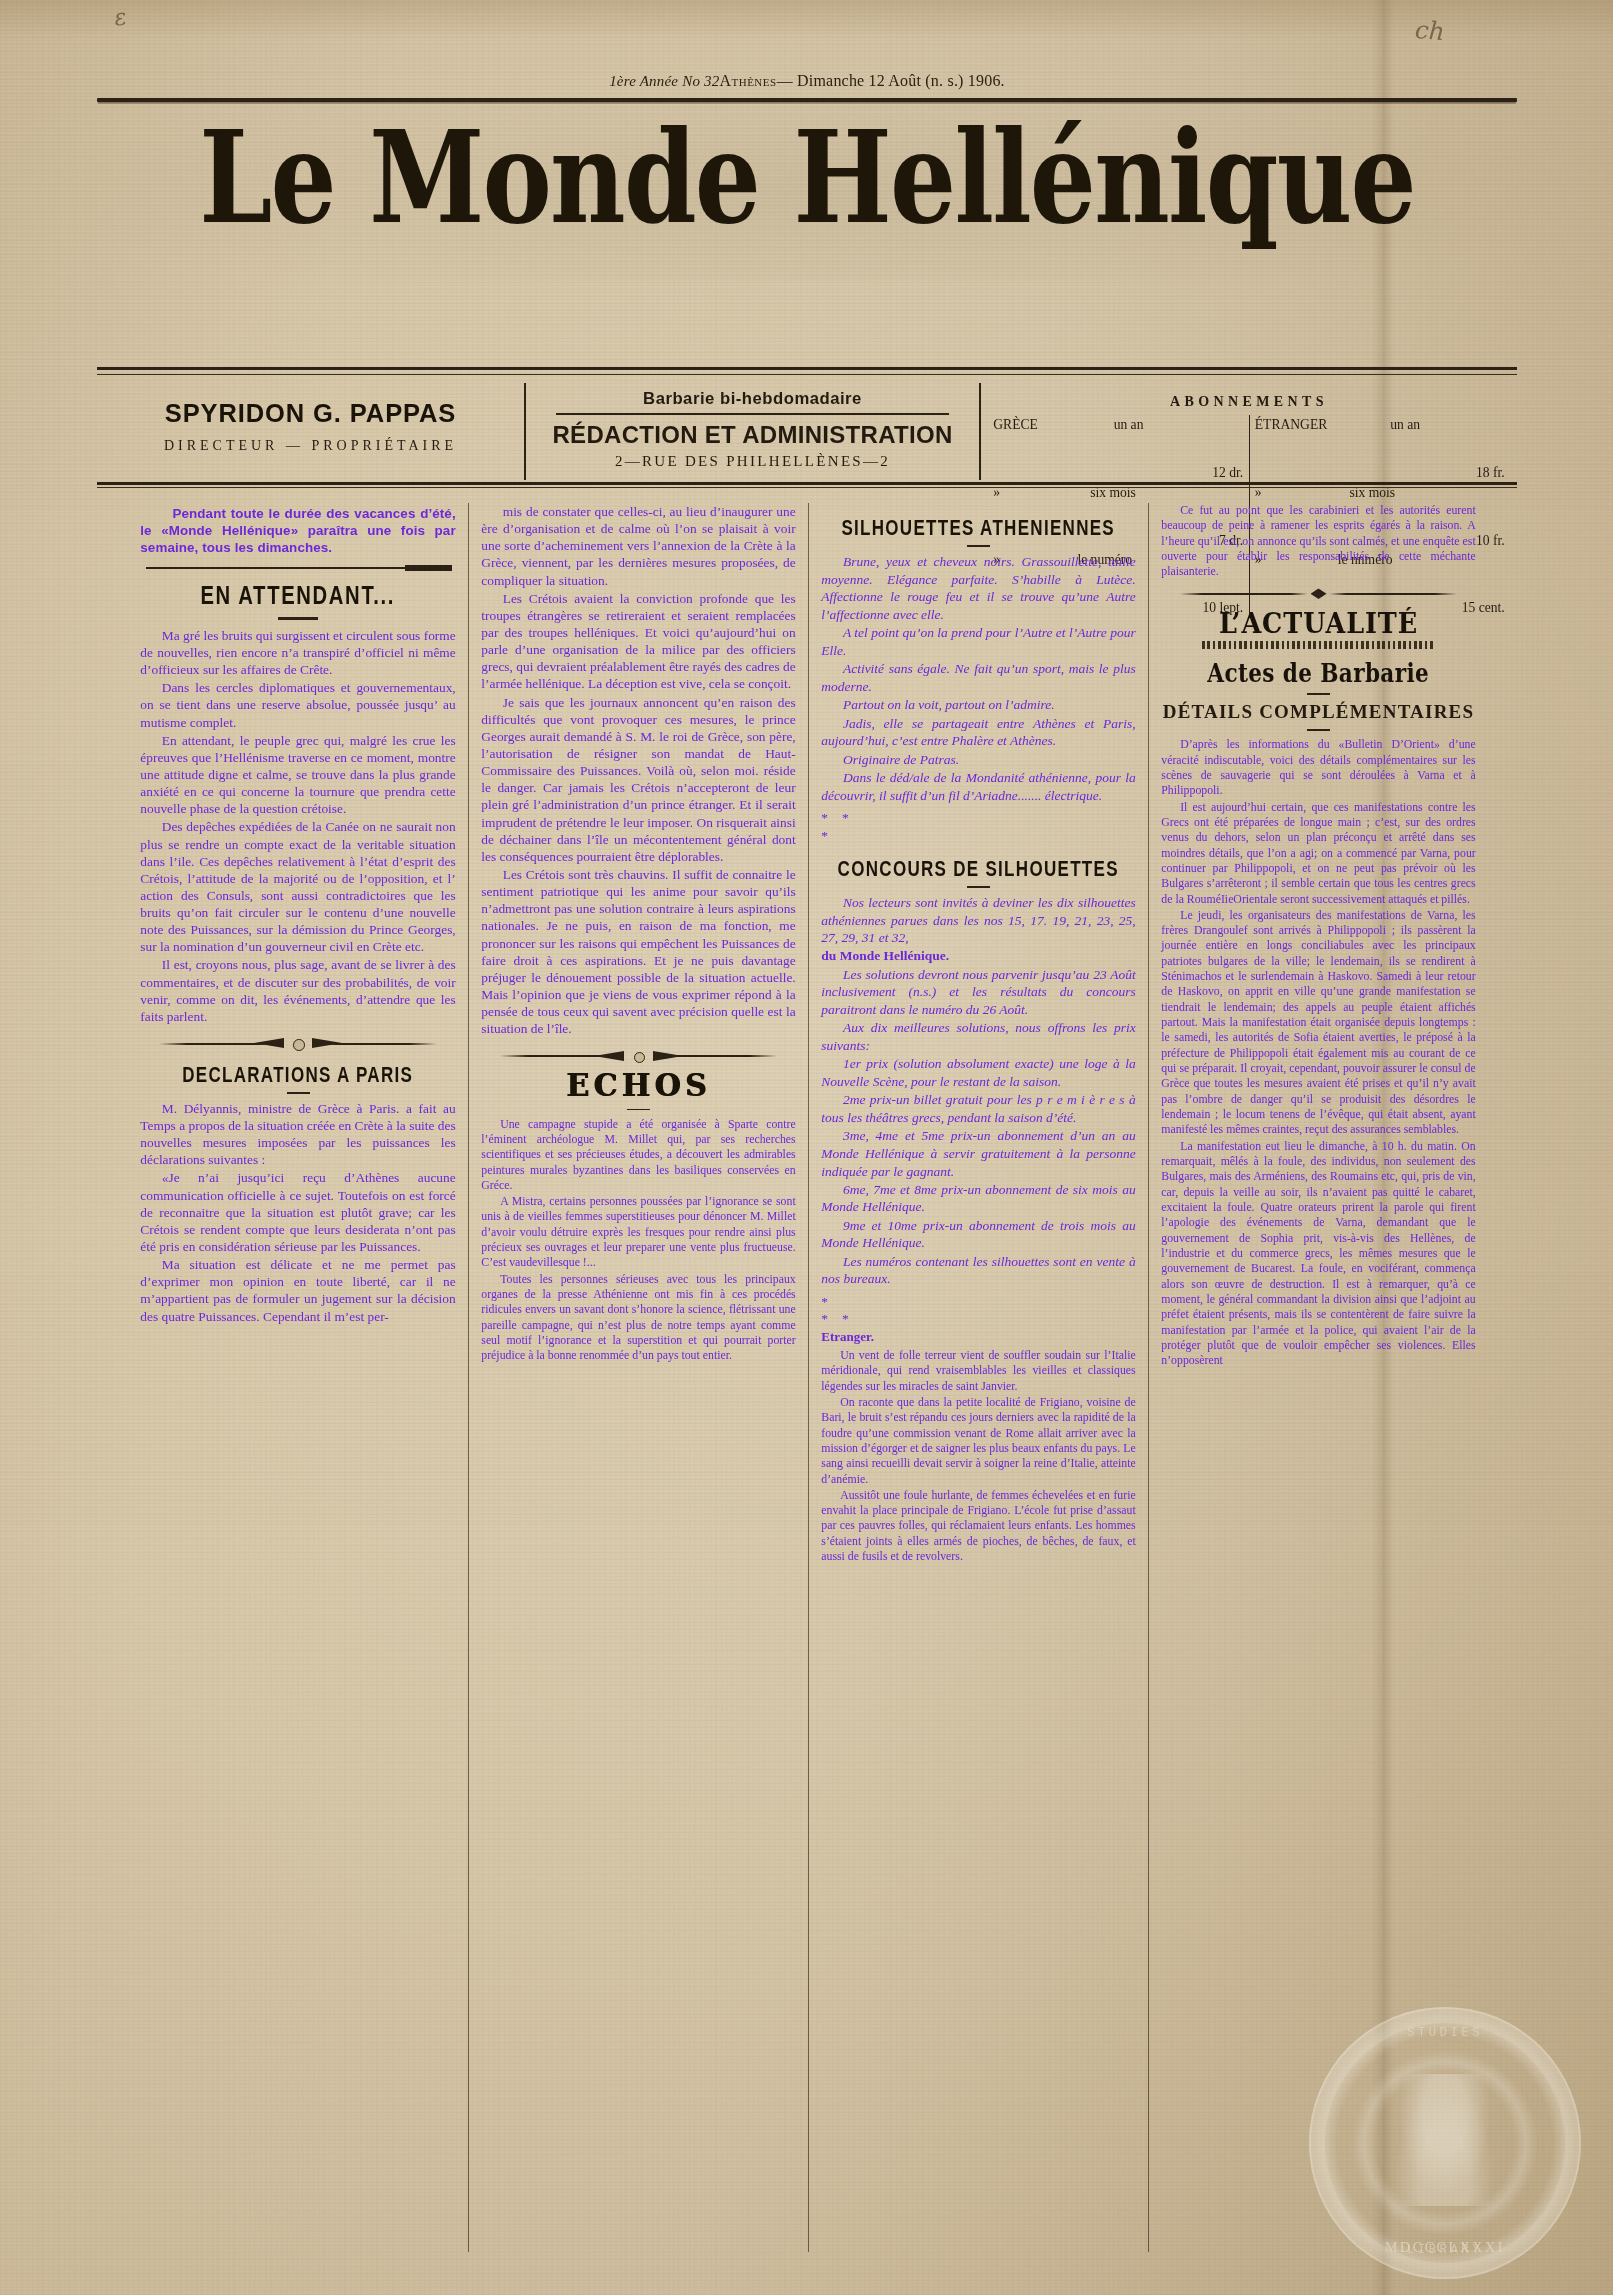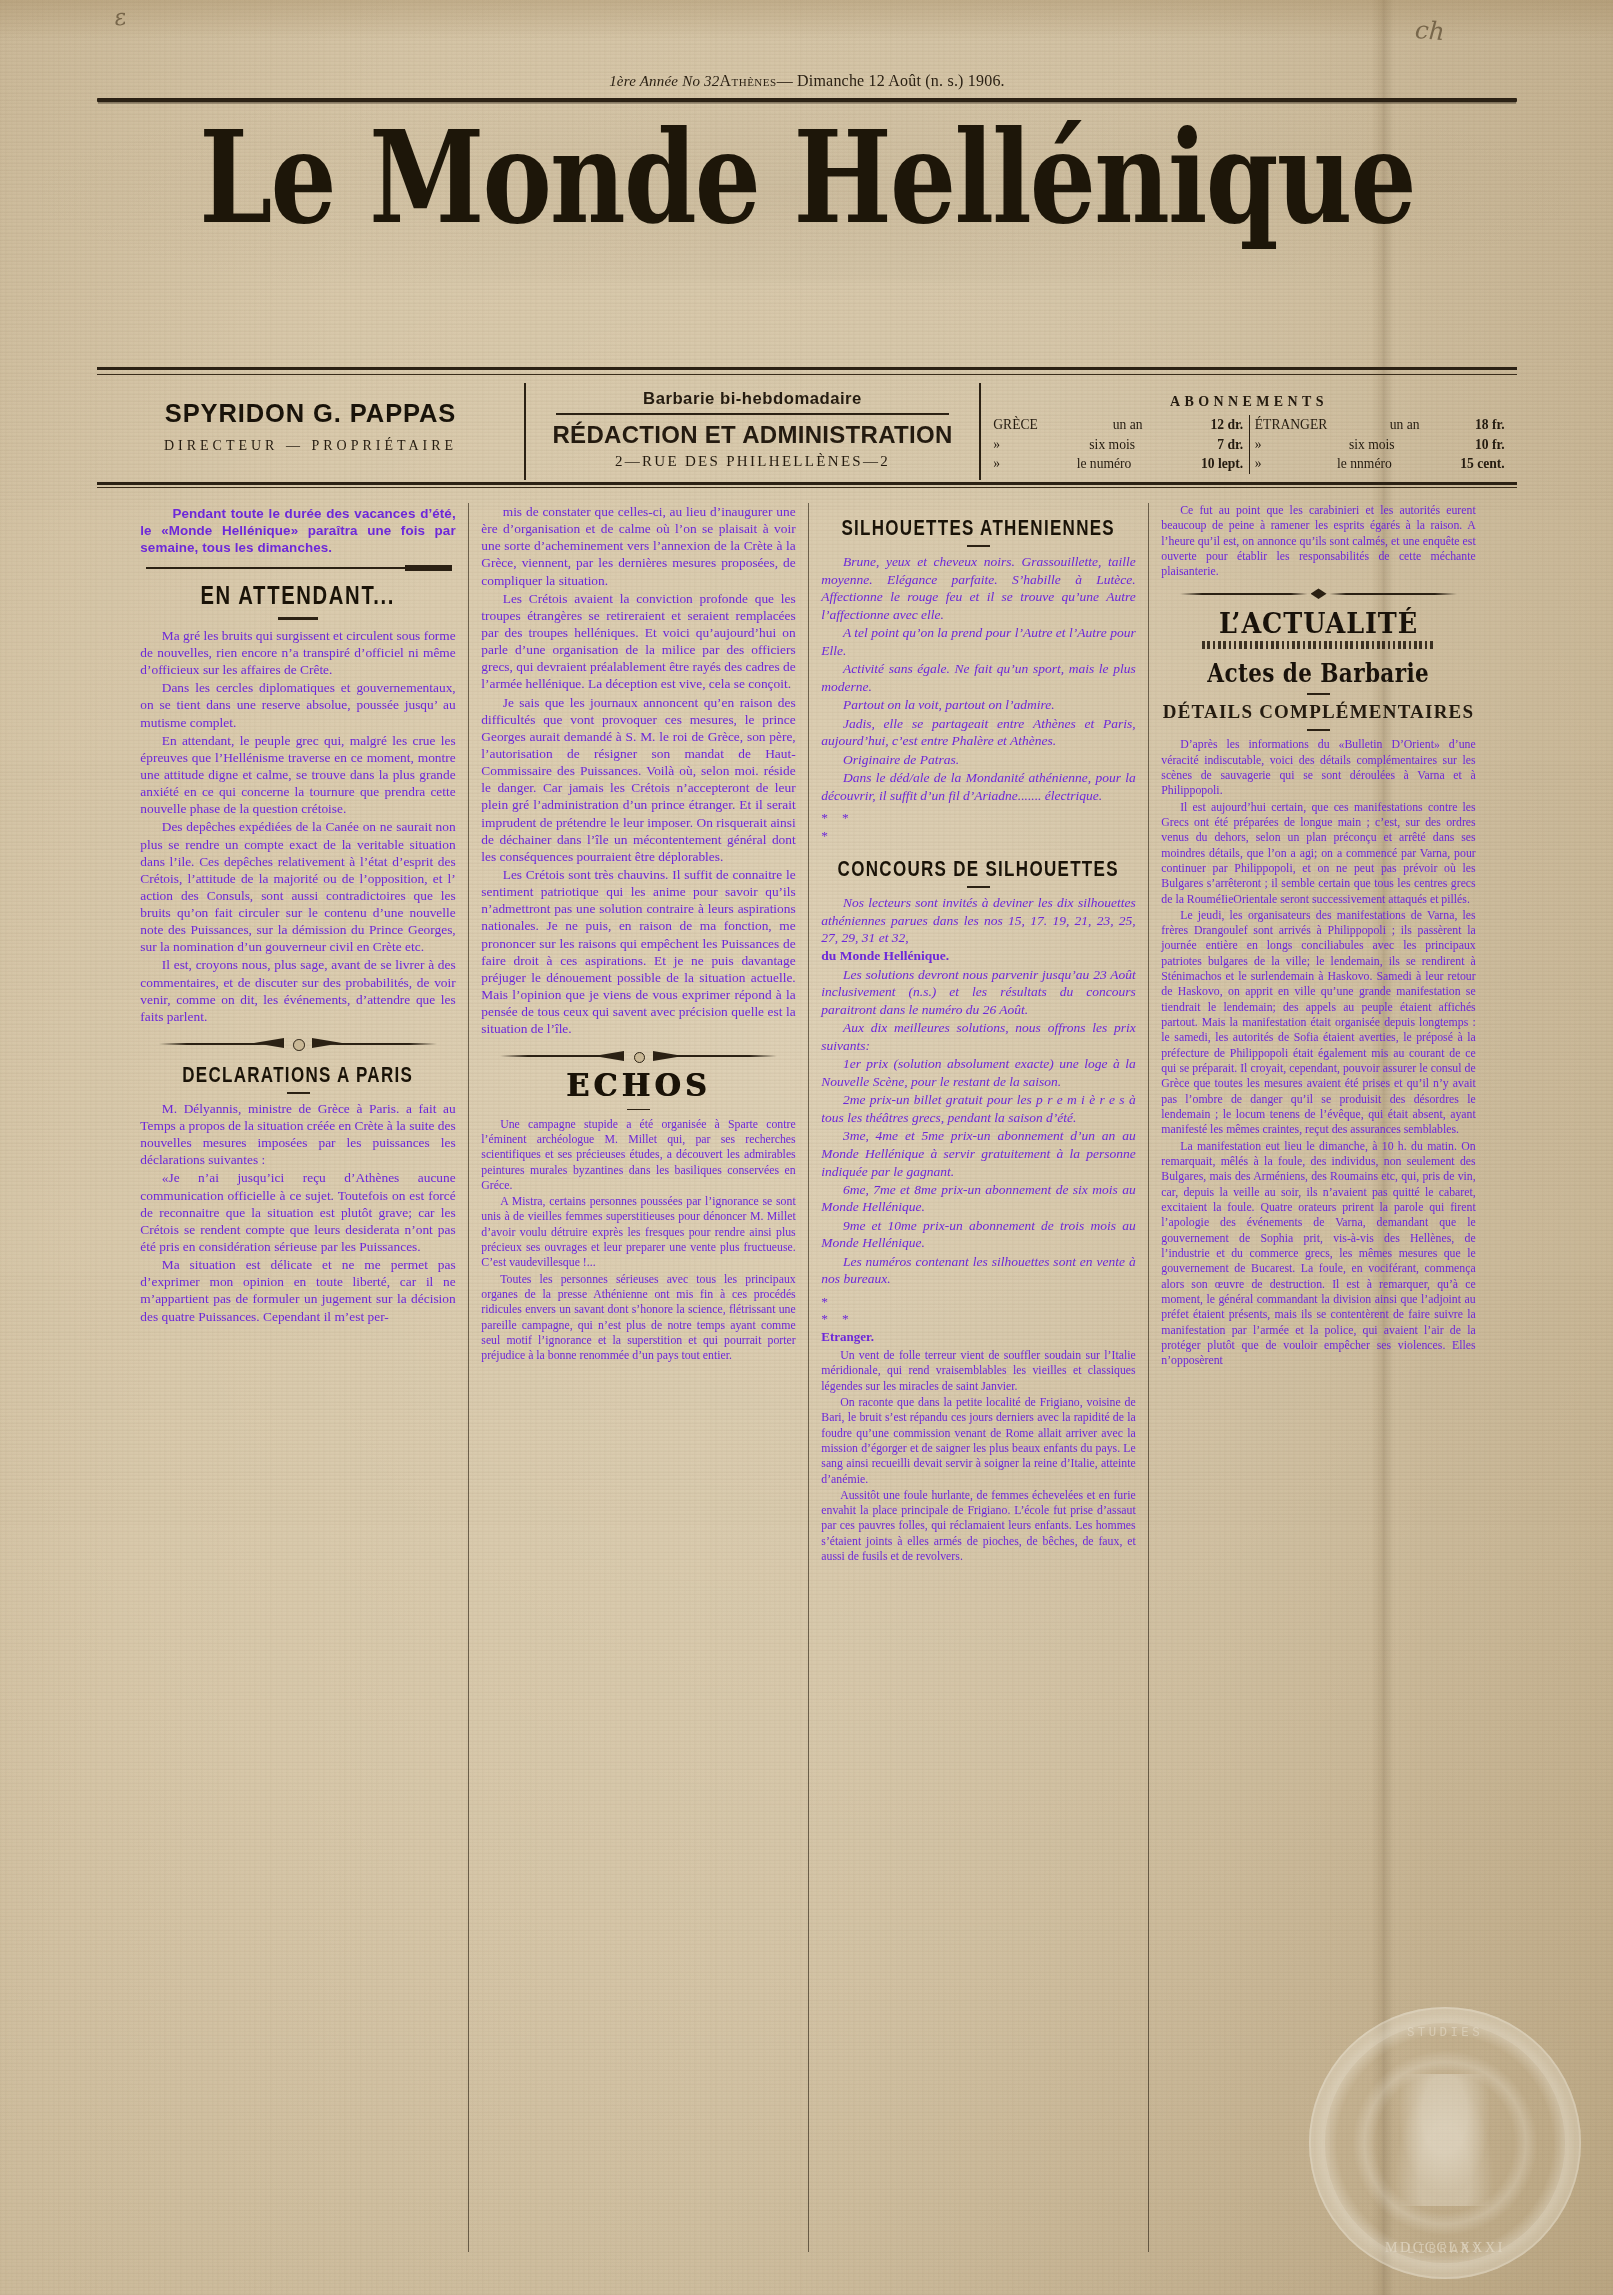--- a/index.html
+++ b/index.html
@@ -120,21 +120,21 @@
   }
   .abo-title{
     font-size:14px;letter-spacing:4.4px;font-weight:bold;margin-top:7px;
     font-family:"Liberation Serif", serif;
   }
   .abo-cols{display:flex;margin-top:5.3px;font-size:13.6px;line-height:1.45;}
   .abo-col{flex:1;padding:0 5.3px;}
   .abo-col.left{border-right:1.8px solid #2b2114;}
   .abo-row{display:flex;justify-content:space-between;white-space:nowrap;}
   .abo-row .lab{padding-right:7px;}
-  .abo-row b{font-weight:bold;}
+  .abo-row b{font-weight:normal;margin-top:48px;}
 
   .rule-infobar-bot{position:absolute;left:97px;right:97px;top:482px;height:2.6px;background:#2b2114;}
   .rule-infobar-bot2{position:absolute;left:97px;right:97px;top:487px;height:0.9px;background:#3a2d1b;}
 
   
   .cols{
     position:absolute;left:128px;top:503px;width:1360px;height:1749px;
     display:flex;
   }
   .col{width:25%;padding:0 12.3px;box-sizing:border-box;position:relative;}

